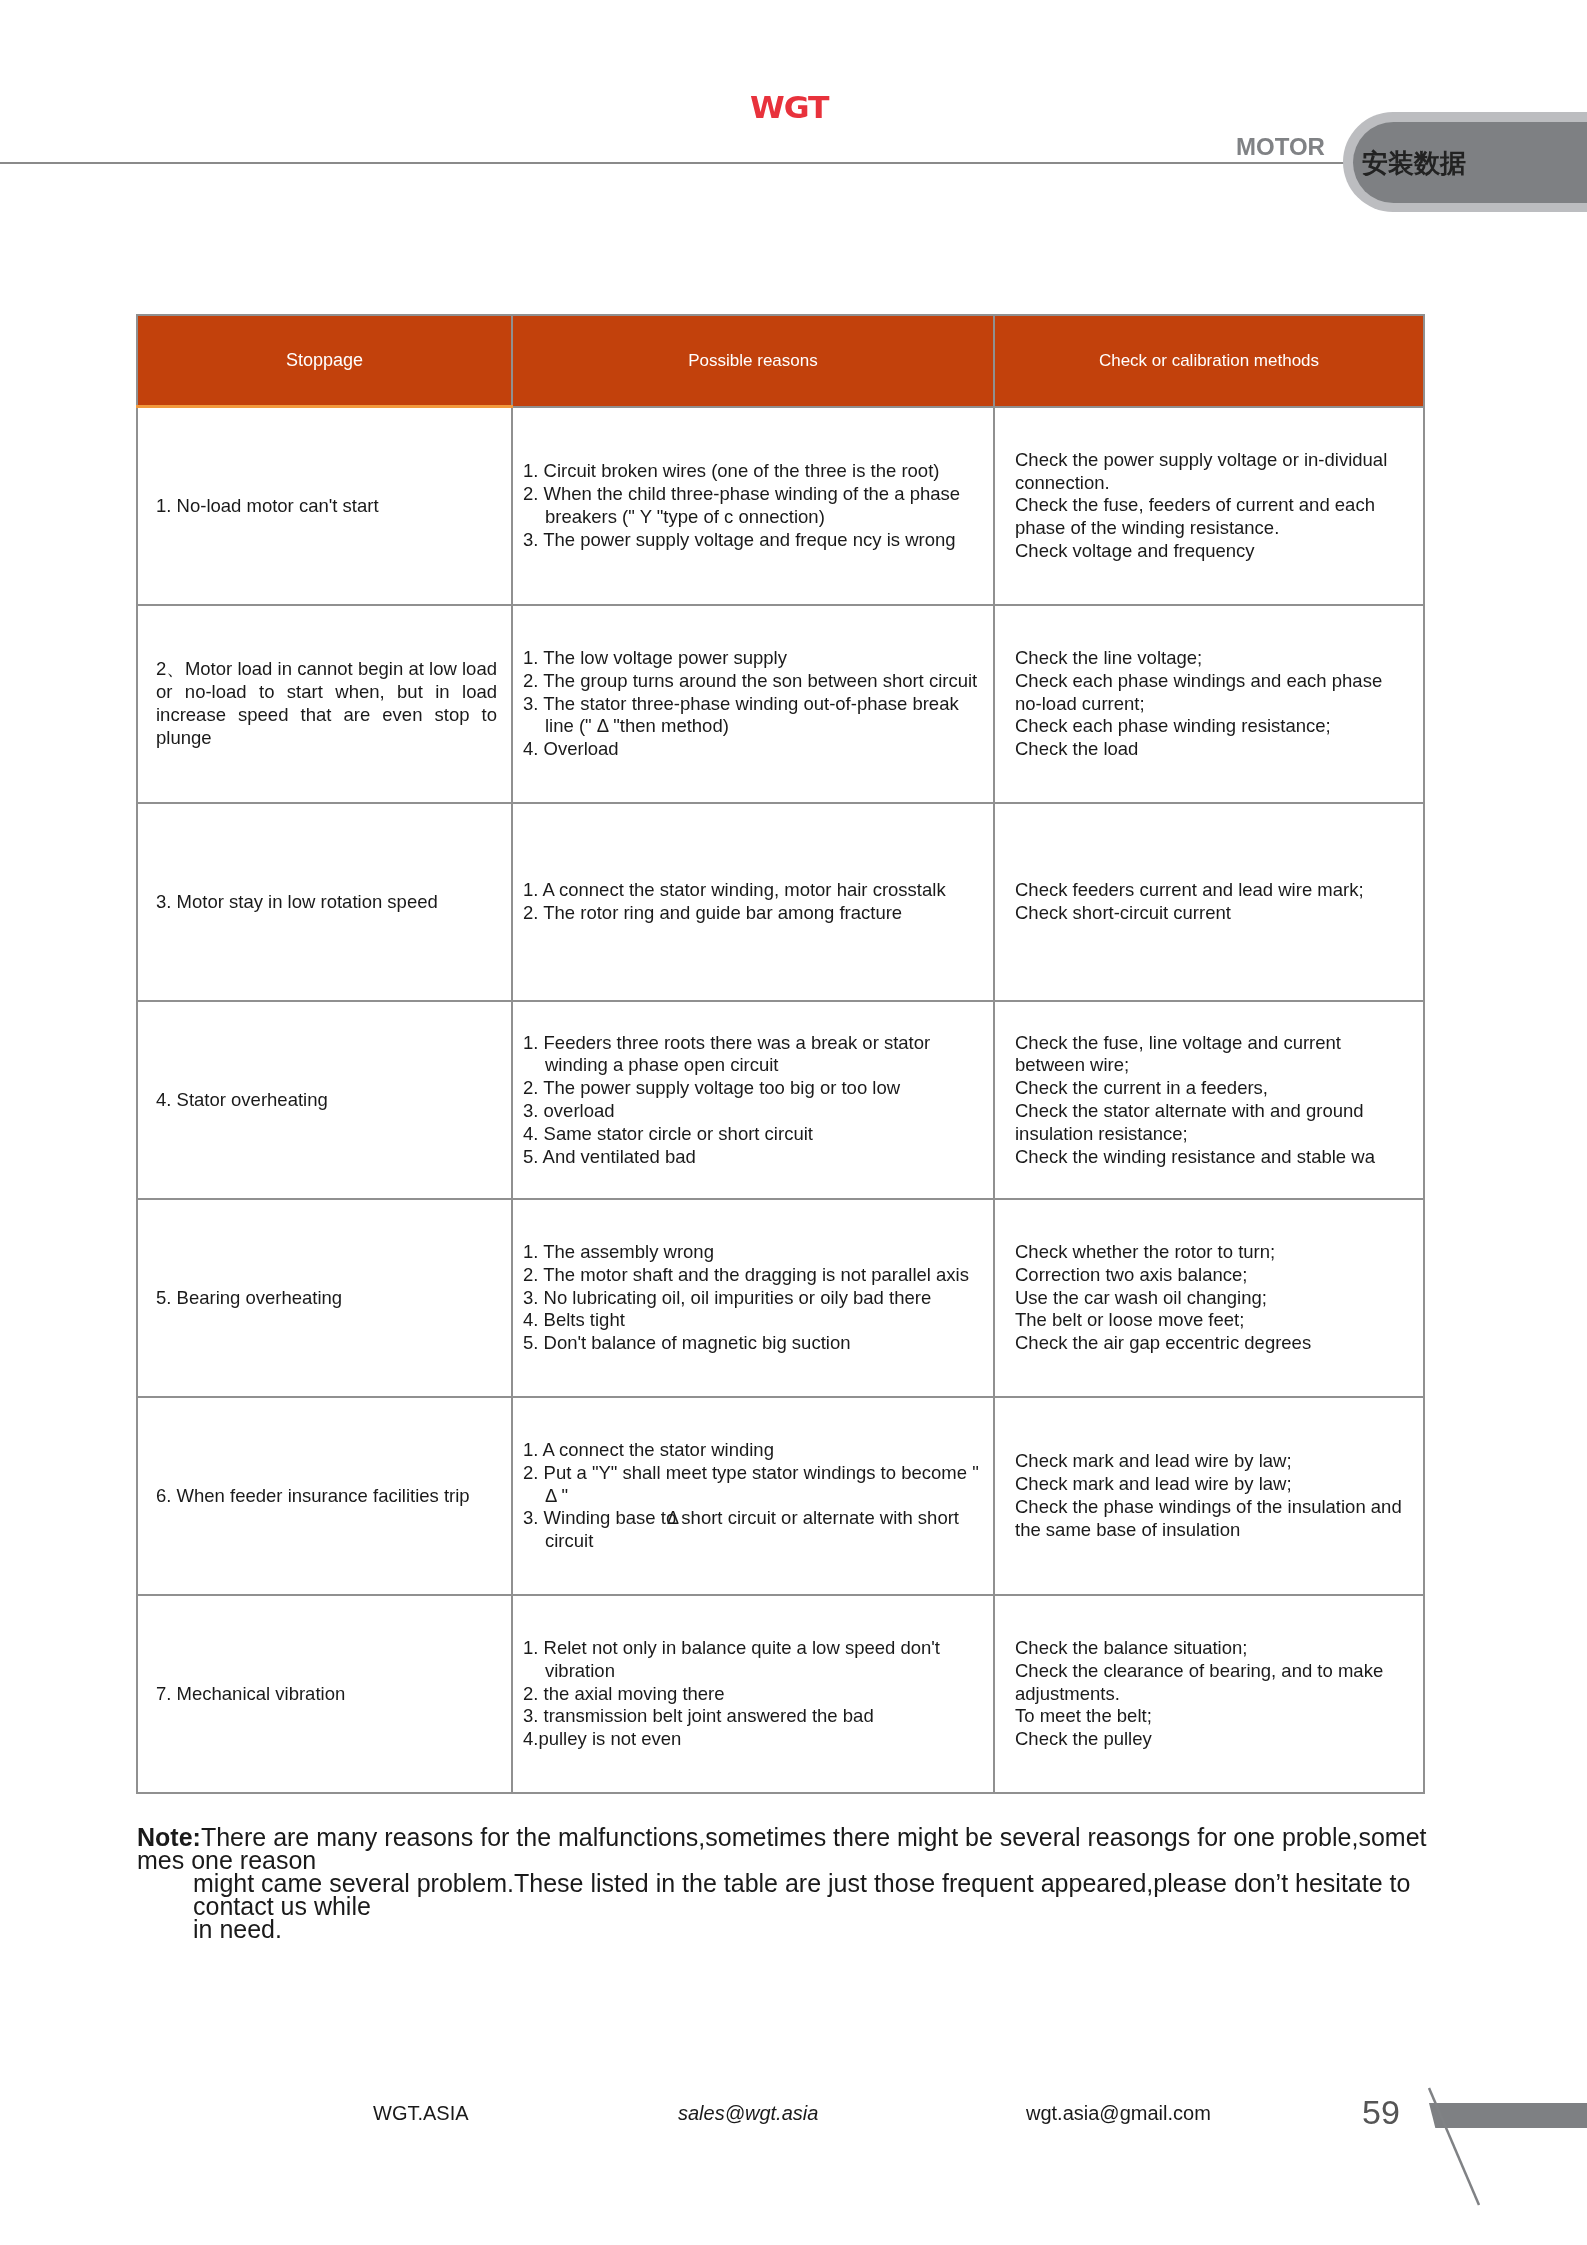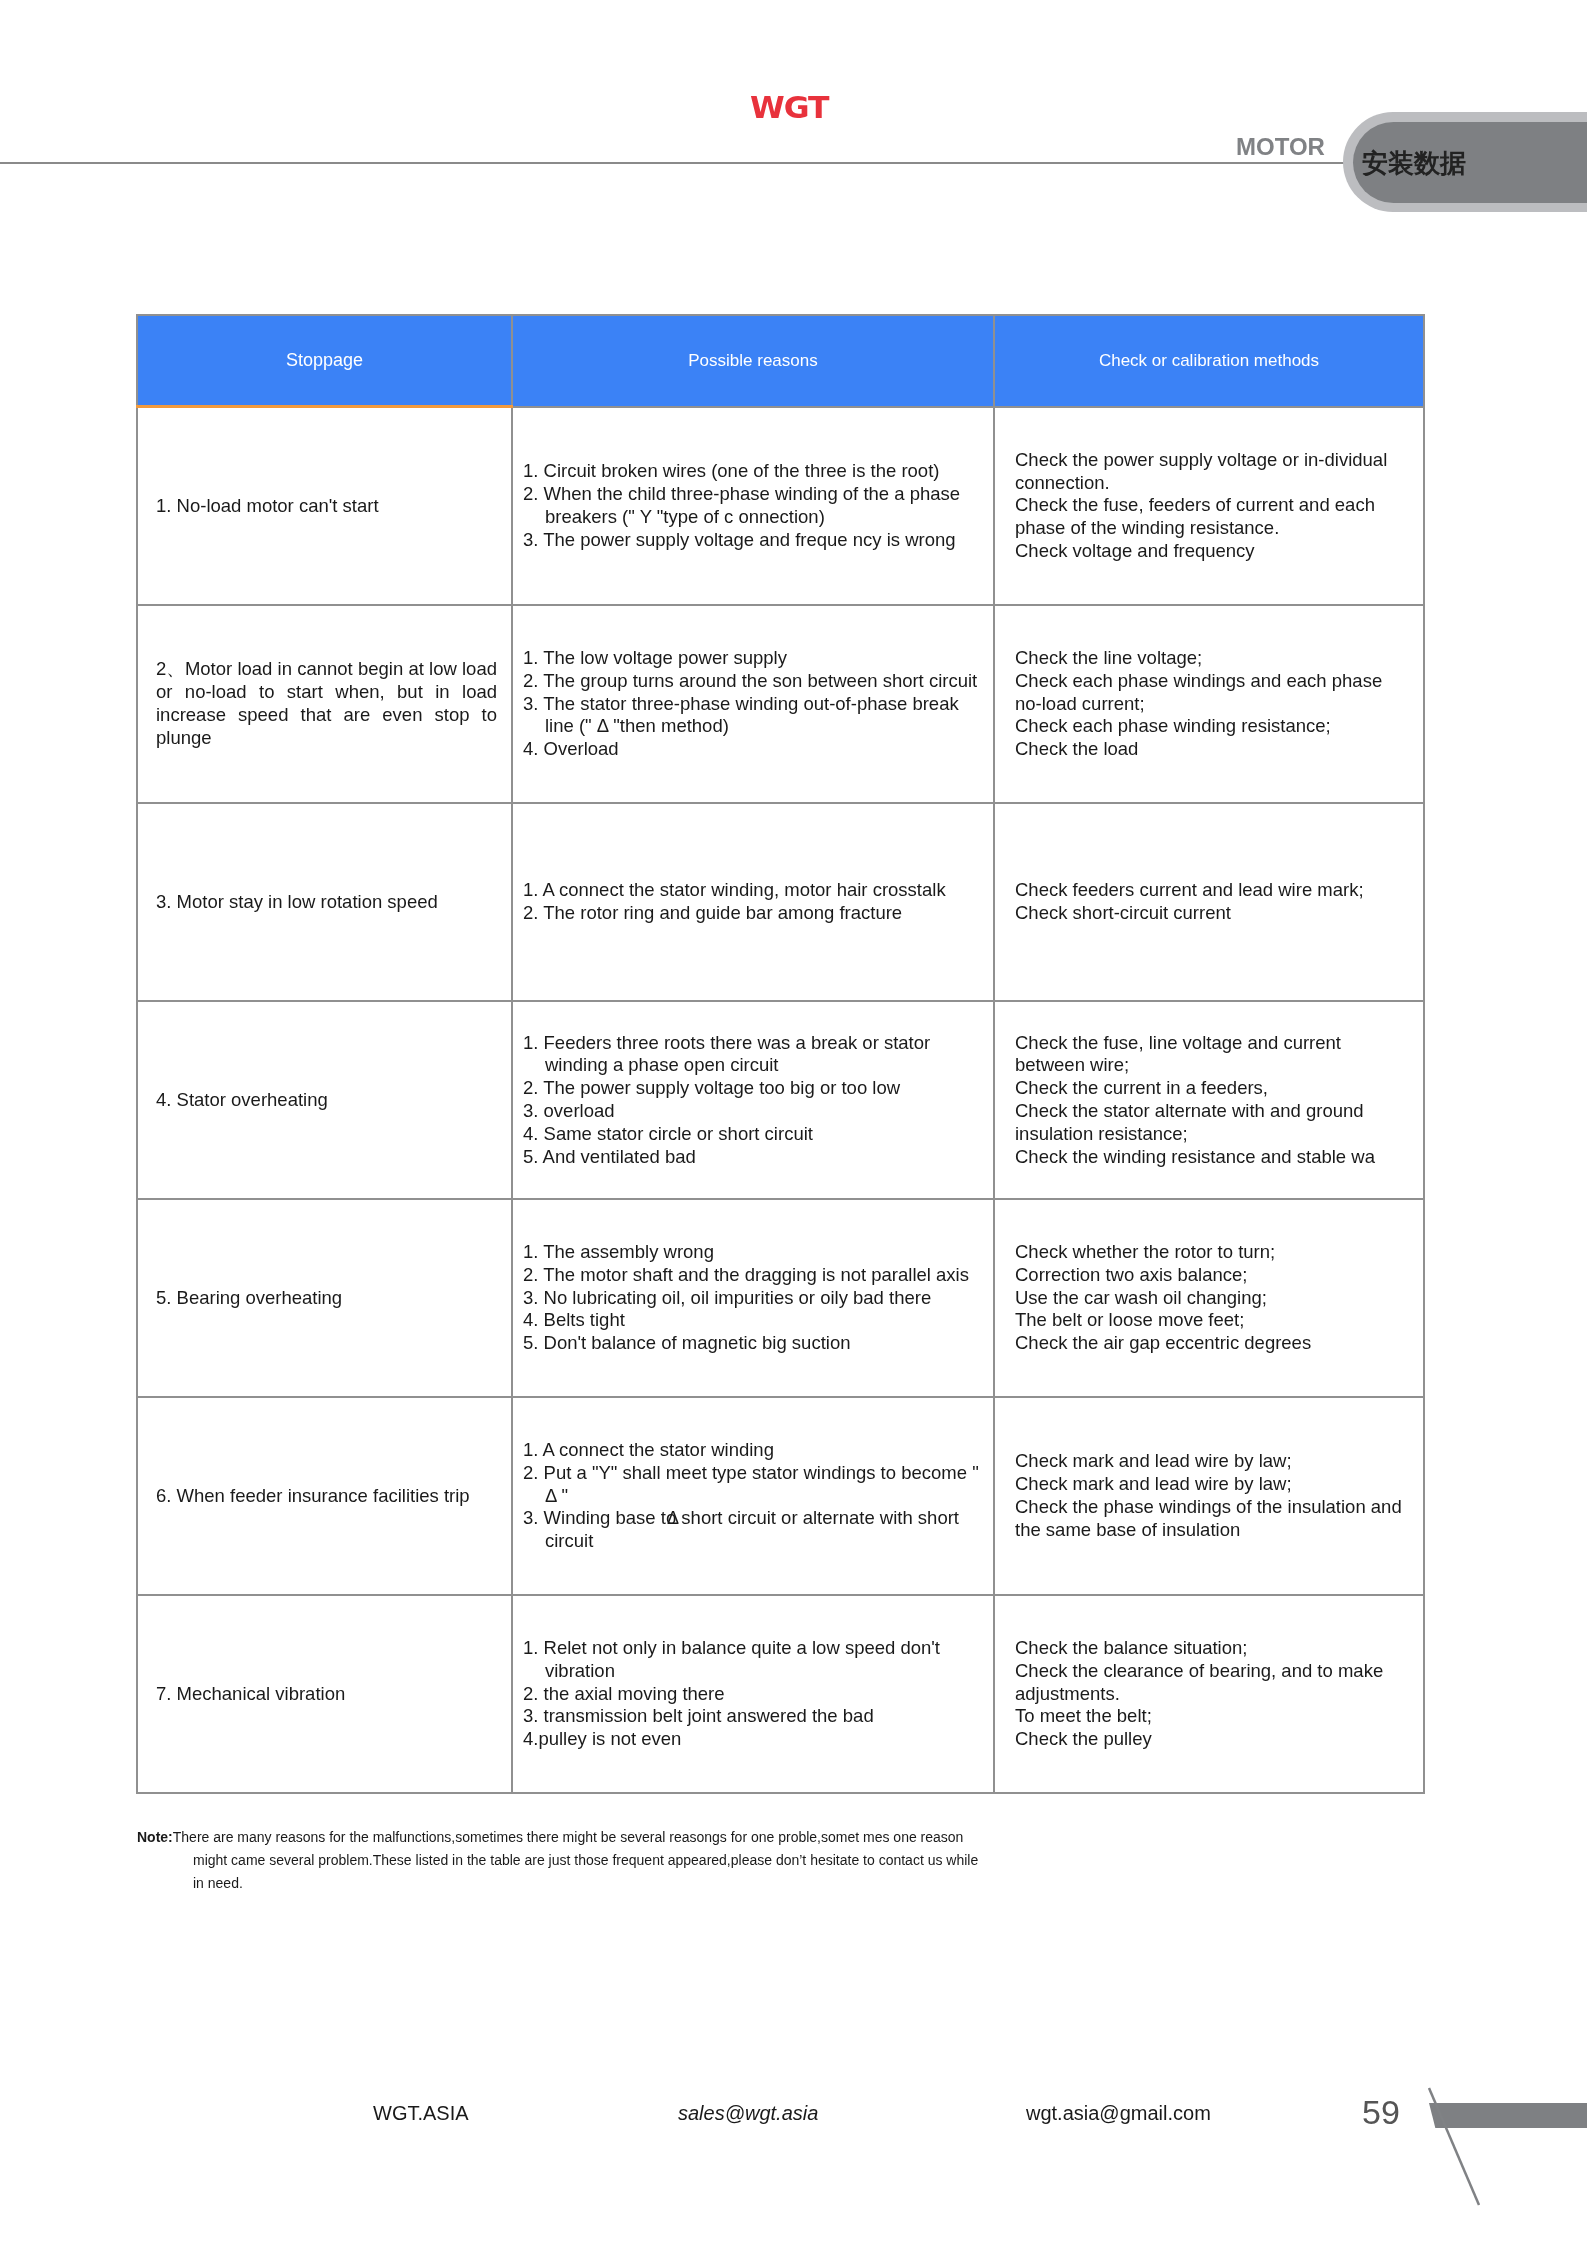--- a/index.html
+++ b/index.html
@@ -7,33 +7,33 @@
   .abs { position:absolute; }
   #logo { left:752px; top:92px; width:82px; height:32px; font-family:"DejaVu Sans", sans-serif; font-weight:bold; font-size:30px; color:#e8323c; letter-spacing:-1px; line-height:32px; transform:scaleX(1.05); }
   #hdr-line { left:0; top:162px; width:1350px; height:2px; background:#8a8a8a; }
   #motor { left:1236px; top:133px; font-size:24px; font-weight:bold; color:#808285; line-height:28px; }
   #tab-outer { left:1343px; top:112px; width:260px; height:100px; background:#bcbdc0; border-radius:52px 0 0 52px; }
   #tab-inner { left:1353px; top:122px; width:250px; height:81px; background:#7e8083; border-radius:42px 0 0 42px; }
   #tab-text { left:1362px; top:145px; font-family:"DejaVu Sans", sans-serif; font-weight:bold; font-size:26px; color:#222; line-height:36px; }
 
   #table { left:136px; top:314px; width:1287px; border-collapse:collapse; table-layout:fixed; }
   #table td, #table th { border:2px solid #909090; padding:0; vertical-align:middle; }
-  #table th { background:#3b82f6; color:#ffffff; font-weight:normal; height:89px; text-align:center; }
+  #table th { background:#c2410c; color:#ffffff; font-weight:normal; height:89px; text-align:center; }
   #table th.c1 { font-size:18px; border-bottom:3px solid #f29a3d; }
   #table th.c2, #table th.c3 { font-size:17px; }
   #table td { height:196px; font-size:18.5px; line-height:22.8px; }
   .cell { padding:0 14px 0 18px; }
   .c2 .cell { padding-left:10px; }
   .c3 .cell { padding-left:20px; }
   .item { padding-left:22px; text-indent:-22px; }
   .r-big td { font-size:20px; }
   .just { text-align:justify; text-align-last:left; }
   .delta-overlay { left:667px; top:1508px; font-size:18px; line-height:20px; }
 
-  #note { left:137px; top:1826px; width:1290px; font-size:14px; line-height:23px; color:#1a1a1a; }
+  #note { left:137px; top:1826px; width:1290px; font-size:25px; line-height:23px; color:#1a1a1a; }
   #note .note-label { font-weight:bold; }
   #note .indent { padding-left:56px; display:block; }
 
   .footer-text { top:2101px; font-size:20px; color:#1a1a1a; line-height:24px; }
   #f1 { left:373px; }
   #f2 { left:678px;font-style:italic; }
   #f3 { left:1026px; }
   #page-num { left:1362px; top:2093px; font-size:34px; color:#555555; line-height:38px; }
   #footer-bar { left:1429px; top:2103px; width:158px; height:25px; background:#7e8083; clip-path:polygon(0 0,100% 0,100% 100%,4% 100%); }
   #footer-slash { left:0; top:0; width:1587px; height:2245px; pointer-events:none; }

